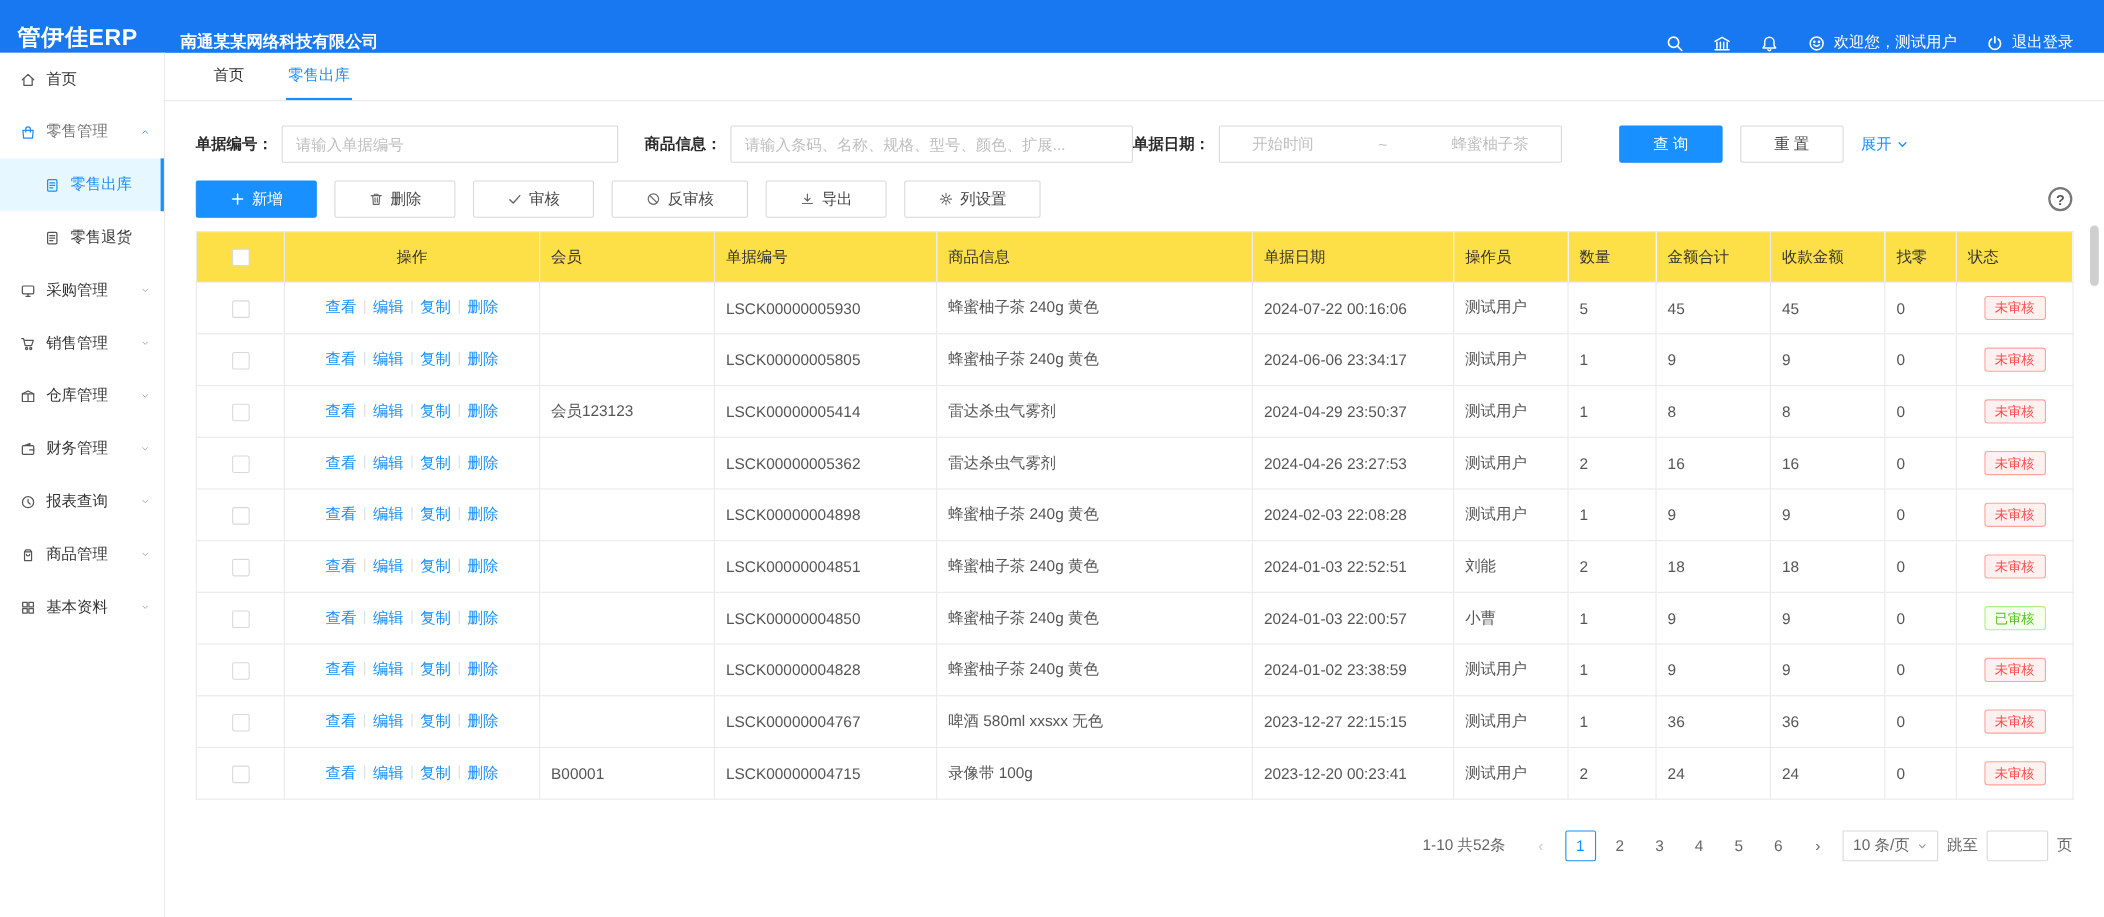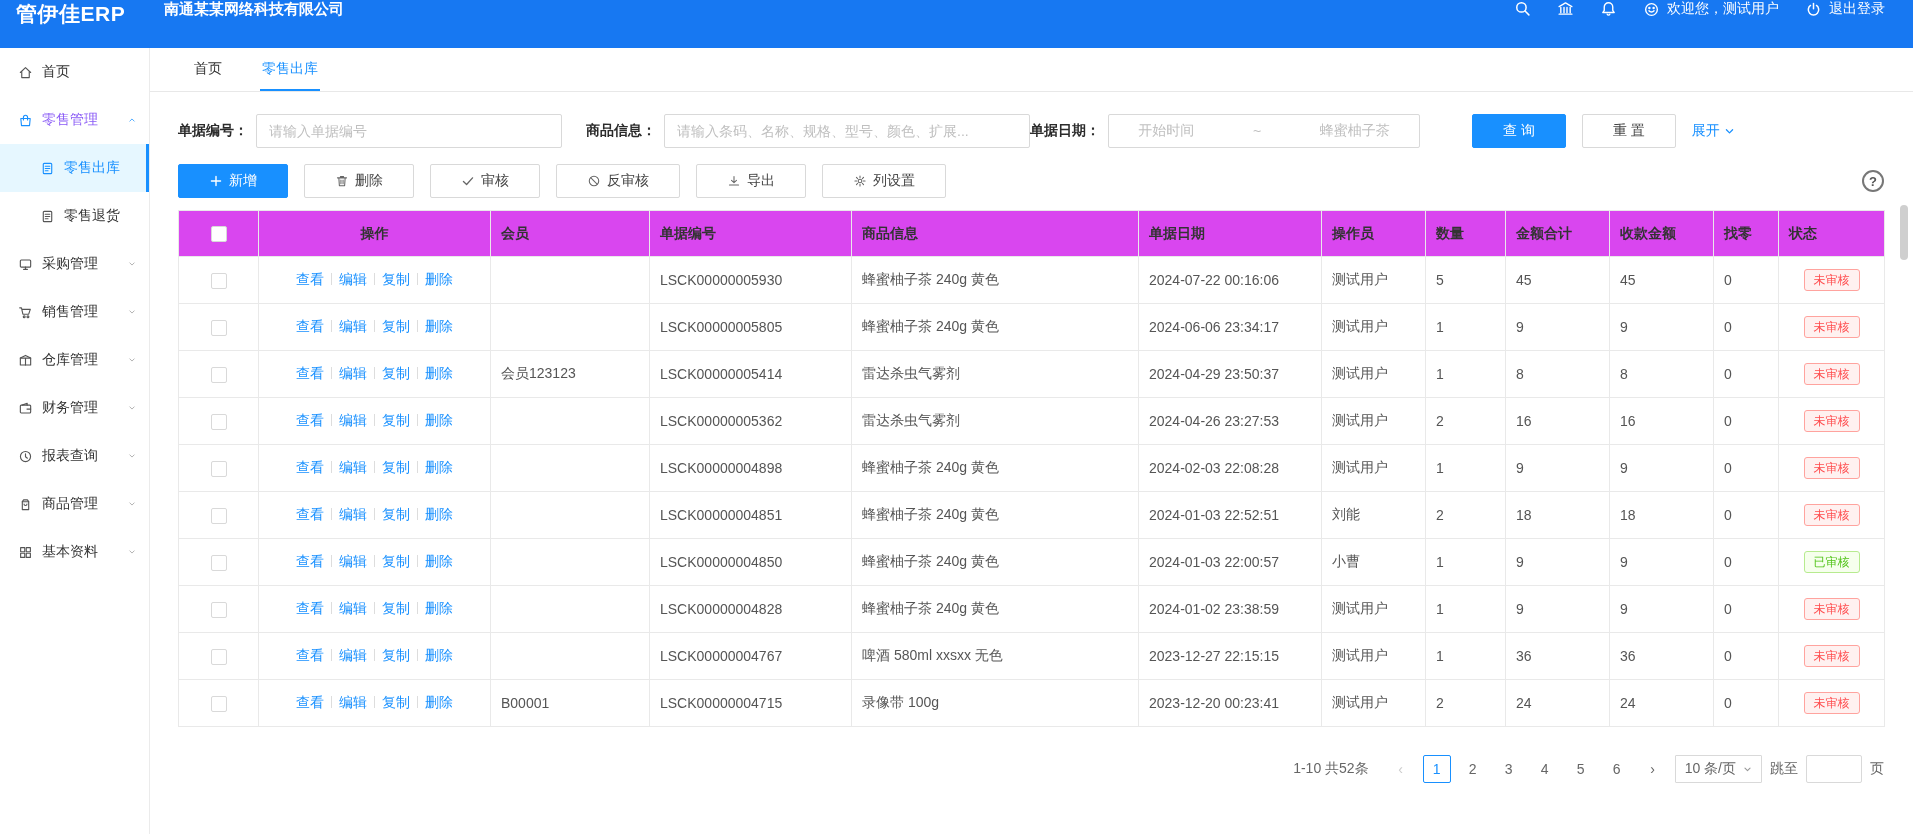--- a/index.html
+++ b/index.html
@@ -1,36 +1,36 @@
 <!DOCTYPE html>
 <html><head>
 <meta charset="utf-8">
 <style>
   *{box-sizing:border-box;margin:0;padding:0}
   html,body{width:1913px;height:834px;overflow:hidden}
   body{font-family:"Liberation Sans","DejaVu Sans",sans-serif;font-size:14px;color:#333;background:#fff}
   a{text-decoration:none;cursor:pointer}
 
   
-  .topbar{height:48px;background:#1778f2;color:#fff;display:flex;align-items:flex-start;padding-right:28px}
+  .topbar{height:48px;background:#1778f2;color:#fff;display:flex;align-items:flex-end;padding-right:28px}
   .logo{width:150px;padding-left:16px;font-size:21px;font-weight:bold;letter-spacing:.5px;cursor:pointer;white-space:nowrap}
   .company{margin-left:14px;font-size:15px;font-weight:bold;white-space:nowrap}
   .top-spacer{flex:1}
   .hicon{width:17px;height:17px;display:inline-flex;margin-left:26px;cursor:pointer;color:#fff}
   .hgroup{display:inline-flex;align-items:center;gap:7px;margin-left:26px;cursor:pointer;white-space:nowrap}
   .hgroup .hicon{margin-left:0}
 
   
   .layout{display:flex;height:786px}
   .sidebar{width:150px;flex-shrink:0;border-right:1px solid #ebebeb;background:#fff}
   .menu-item{height:48px;display:flex;align-items:center;padding:0 12px 0 18px;cursor:pointer;color:#333;position:relative}
   .menu-item .micon{width:15px;height:15px;margin-right:9px;color:#555;display:inline-flex;flex-shrink:0}
   .menu-item .mlabel{font-size:14px;white-space:nowrap}
   .menu-item .chev{margin-left:auto;width:10px;height:10px;display:inline-flex;color:#999}
-  .menu-item.open{color:#8b5cf6}
+  .menu-item.open{color:#737373}
   .menu-item.open .micon,.menu-item.open .chev{color:#1890ff}
   .menu-item.open .chev{transform:rotate(180deg)}
   .menu-item.sub{padding-left:40px}
   .menu-item.active{background:#e6f7ff;color:#1890ff;border-right:3px solid #1890ff}
   .menu-item.active .micon{color:#1890ff}
 
   .main{flex:1;display:flex;flex-direction:column;min-width:0;position:relative}
 
   
   .tabbar{height:44px;border-bottom:1px solid #e8e8e8;display:flex;align-items:stretch;padding-left:42px;gap:36px;flex-shrink:0}
@@ -55,21 +55,21 @@
   .filters .btn{margin-right:16px}
   .expand{color:#1890ff;display:inline-flex;align-items:center;gap:4px;font-size:14px}
   .expand .bicon{width:11px;height:11px;color:#1890ff}
 
   .toolbar{display:flex;align-items:center;gap:16px;margin-top:16px}
   .help{margin-left:auto;width:22px;height:22px;border:2px solid #777;border-radius:50%;display:flex;align-items:center;justify-content:center;font-size:13px;color:#555;font-weight:bold;cursor:pointer}
 
   
   .grid{width:1706px;border-collapse:collapse;margin-top:12px;table-layout:fixed}
   .grid th,.grid td{border:1px solid #e9e9e9;font-size:14px;padding:0 10px;height:47px;overflow:hidden;white-space:nowrap;text-align:left;vertical-align:middle}
-  .grid th{background:#d946ef;font-weight:bold;color:#333;height:46px}
+  .grid th{background:#fde047;font-weight:normal;color:#333;height:46px}
   .grid td{color:#555}
   .c-center{text-align:center !important}
   .checkbox{display:inline-block;width:16px;height:16px;border:1px solid #d9d9d9;border-radius:2px;background:#fff;vertical-align:middle;cursor:pointer}
   .ops a{color:#1890ff}
   .ops .sep{display:inline-block;width:1px;height:12px;background:#ddd;margin:0 7px;vertical-align:-1px}
   .badge{display:inline-block;padding:3px 9px;font-size:12px;border-radius:3px;line-height:1.2}
   .badge.red{color:#ff4d4f;background:#fff1f0;border:1px solid #ffa39e}
   .badge.green{color:#52c41a;background:#f6ffed;border:1px solid #b7eb8f}
 
   

